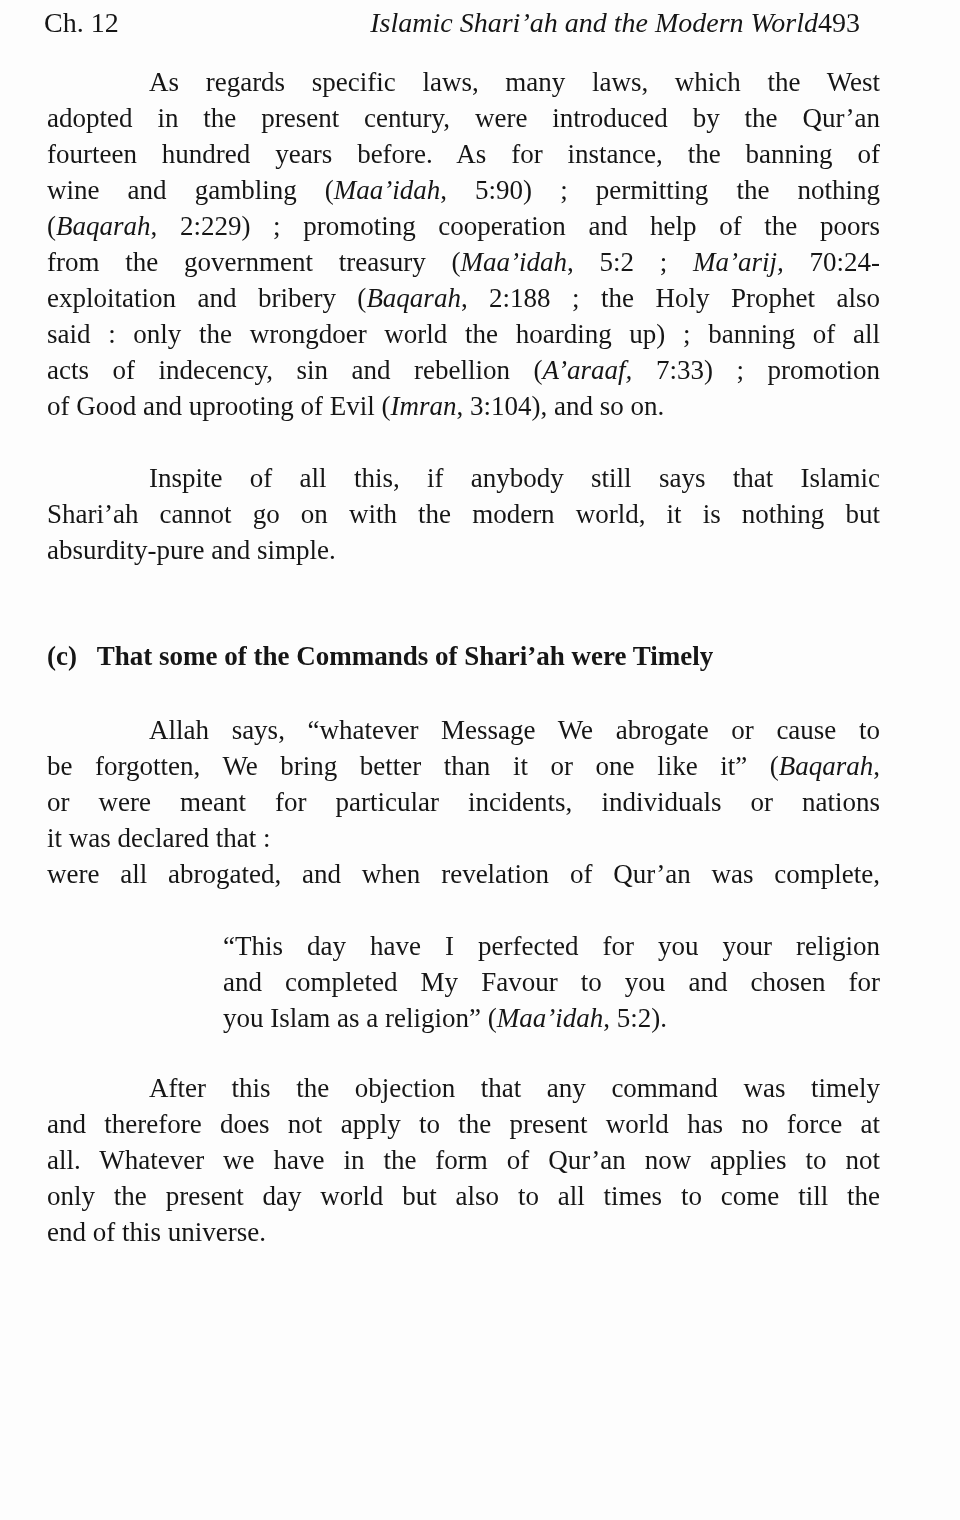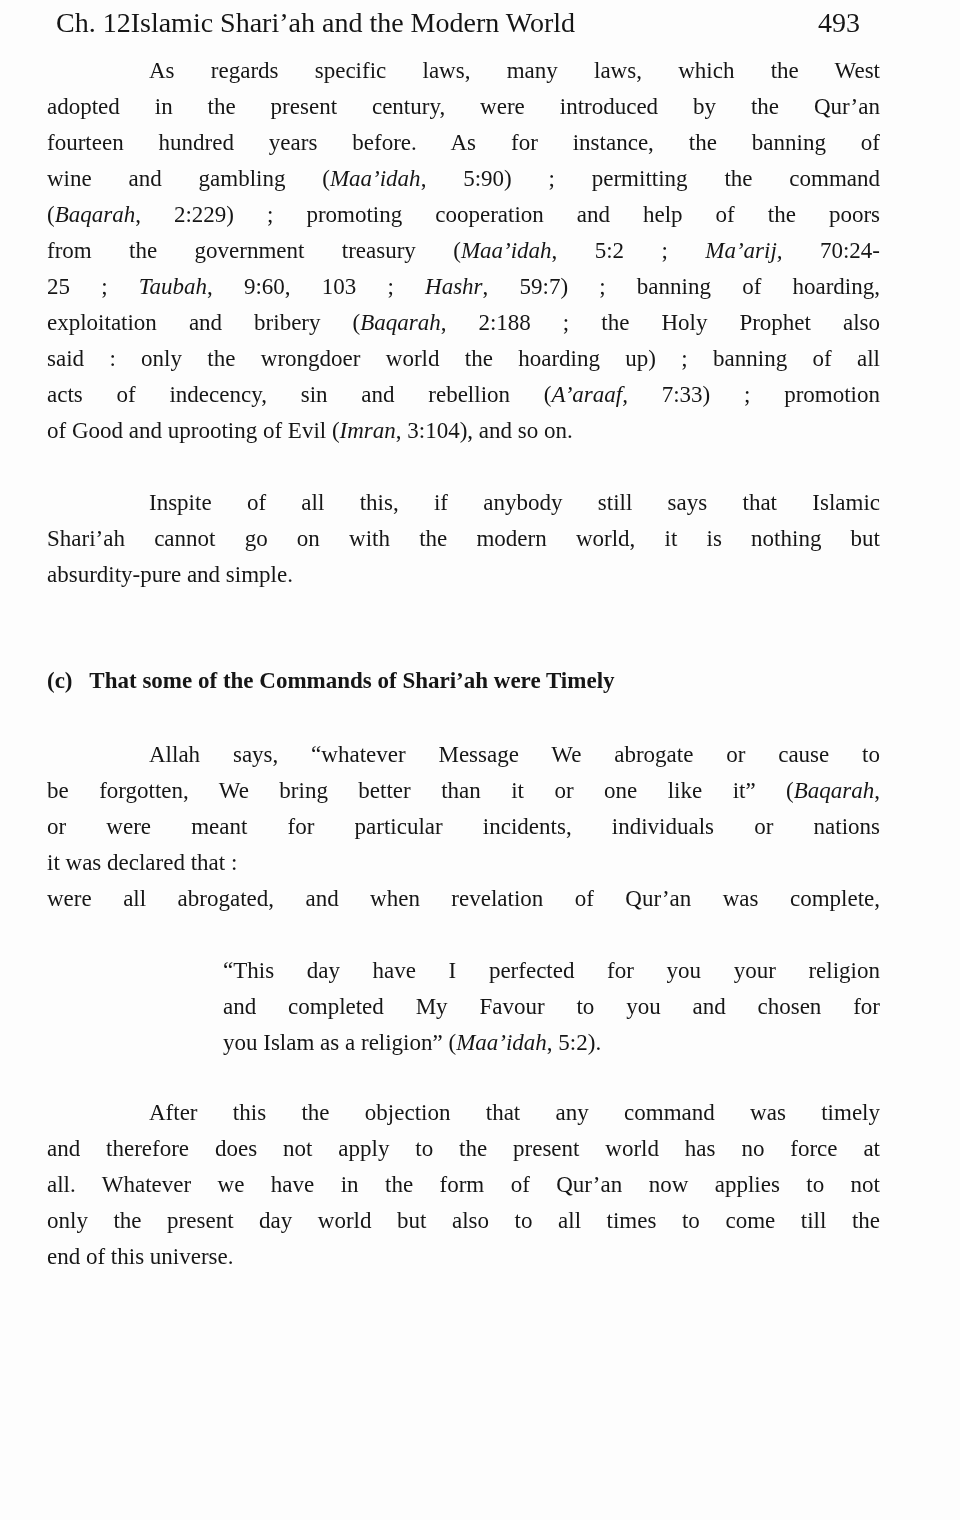--- a/index.html
+++ b/index.html
@@ -13,33 +13,33 @@
     width: 960px; height: 1520px;
     overflow: hidden;
     background: #fdfdfd;
     color: #161616;
   }
   
   .running-head {
     display: grid;
     grid-template-columns: auto 1fr auto;
     align-items: baseline;
-    padding: 6px 100px 0 56px;
+    padding: 6px 100px 0 44px;
     font-size: 28px;
     line-height: 34px;
   }
   .running-head .chap  { text-align: left; }
-  .running-head .title { text-align: left; }
+  .running-head .title { text-align: right; font-style: italic; }
   .running-head .pnum  { text-align: left; }
 
   
   .text-body {
-    margin-top: 13px;
+    margin-top: 24px;
     padding: 0 80px 0 47px;   
-    font-size: 23px;
+    font-size: 27px;
     line-height: 36px;
   }
   .block { margin-top: 36px; }
   .block:first-child { margin-top: 0; }
   .block.heading { margin-top: 70px; font-weight: 700; }
   .block.heading + .block { margin-top: 38px; }
   .block.blockquote { margin-left: 176px; width: 657px; } 
   .block.blockquote + .block { margin-top: 34px; }
 
   .line {
@@ -60,24 +60,23 @@
     <span class="title">Islamic Shari’ah and the Modern World</span>
     <span class="pnum">493</span>
   </header>
 
   <main class="text-body">
 
   <div class="block paragraph">
         <div class="line"><span>As regards specific laws, many laws, which the West</span></div>
         <div class="line"><span>adopted in the present century, were introduced by the Qur’an</span></div>
         <div class="line"><span>fourteen hundred years before. As for instance, the banning of</span></div>
-        <div class="line"><span>wine and gambling (</span><span class="it">Maa’idah</span><span>, 5:90) ; permitting the command</span></div>
+        <div class="line"><span>wine and gambling (</span><span class="it">Maa’idah</span><span>, 5:90) ; permitting the nothing</span></div>
         <div class="line"><span>(</span><span class="it">Baqarah</span><span>, 2:229) ; promoting cooperation and help of the poors</span></div>
         <div class="line"><span>from the government treasury (</span><span class="it">Maa’idah</span><span>, 5:2 ; </span><span class="it">Ma’arij,</span><span> 70:24-</span></div>
-        <div class="line"><span>25 ; </span><span class="it">Taubah</span><span>, 9:60, 103 ; </span><span class="it">Hashr</span><span>, 59:7) ; banning of hoarding,</span></div>
         <div class="line"><span>exploitation and bribery (</span><span class="it">Baqarah</span><span>, 2:188 ; the Holy Prophet also</span></div>
         <div class="line"><span>said : only the wrongdoer world the hoarding up) ; banning of all</span></div>
         <div class="line"><span>acts of indecency, sin and rebellion (</span><span class="it">A’araaf,</span><span> 7:33) ; promotion</span></div>
         <div class="line last"><span>of Good and uprooting of Evil (</span><span class="it">Imran</span><span>, 3:104), and so on.</span></div>
       </div>
       <div class="block paragraph">
         <div class="line"><span>Inspite of all this, if anybody still says that Islamic</span></div>
         <div class="line"><span>Shari’ah cannot go on with the modern world, it is nothing but</span></div>
         <div class="line last"><span>absurdity-pure and simple.</span></div>
       </div>

